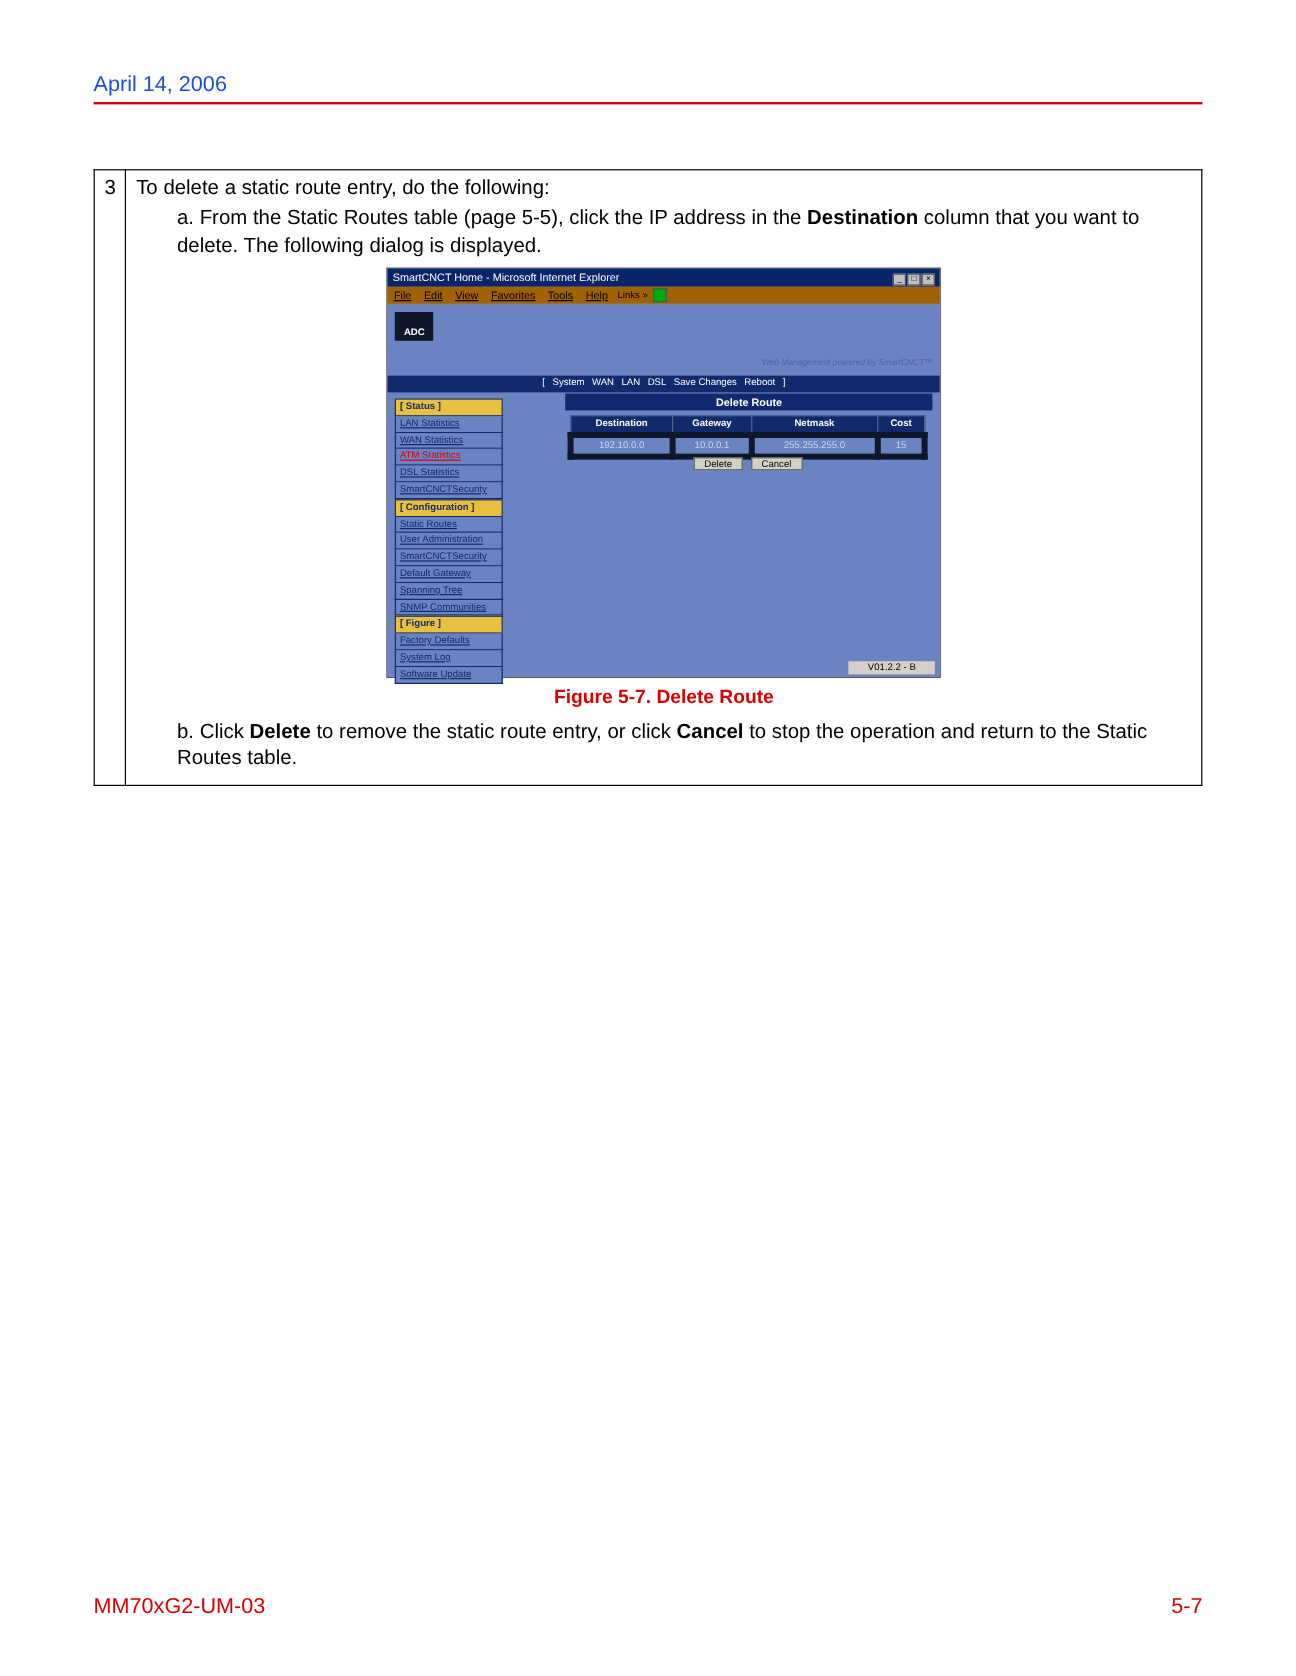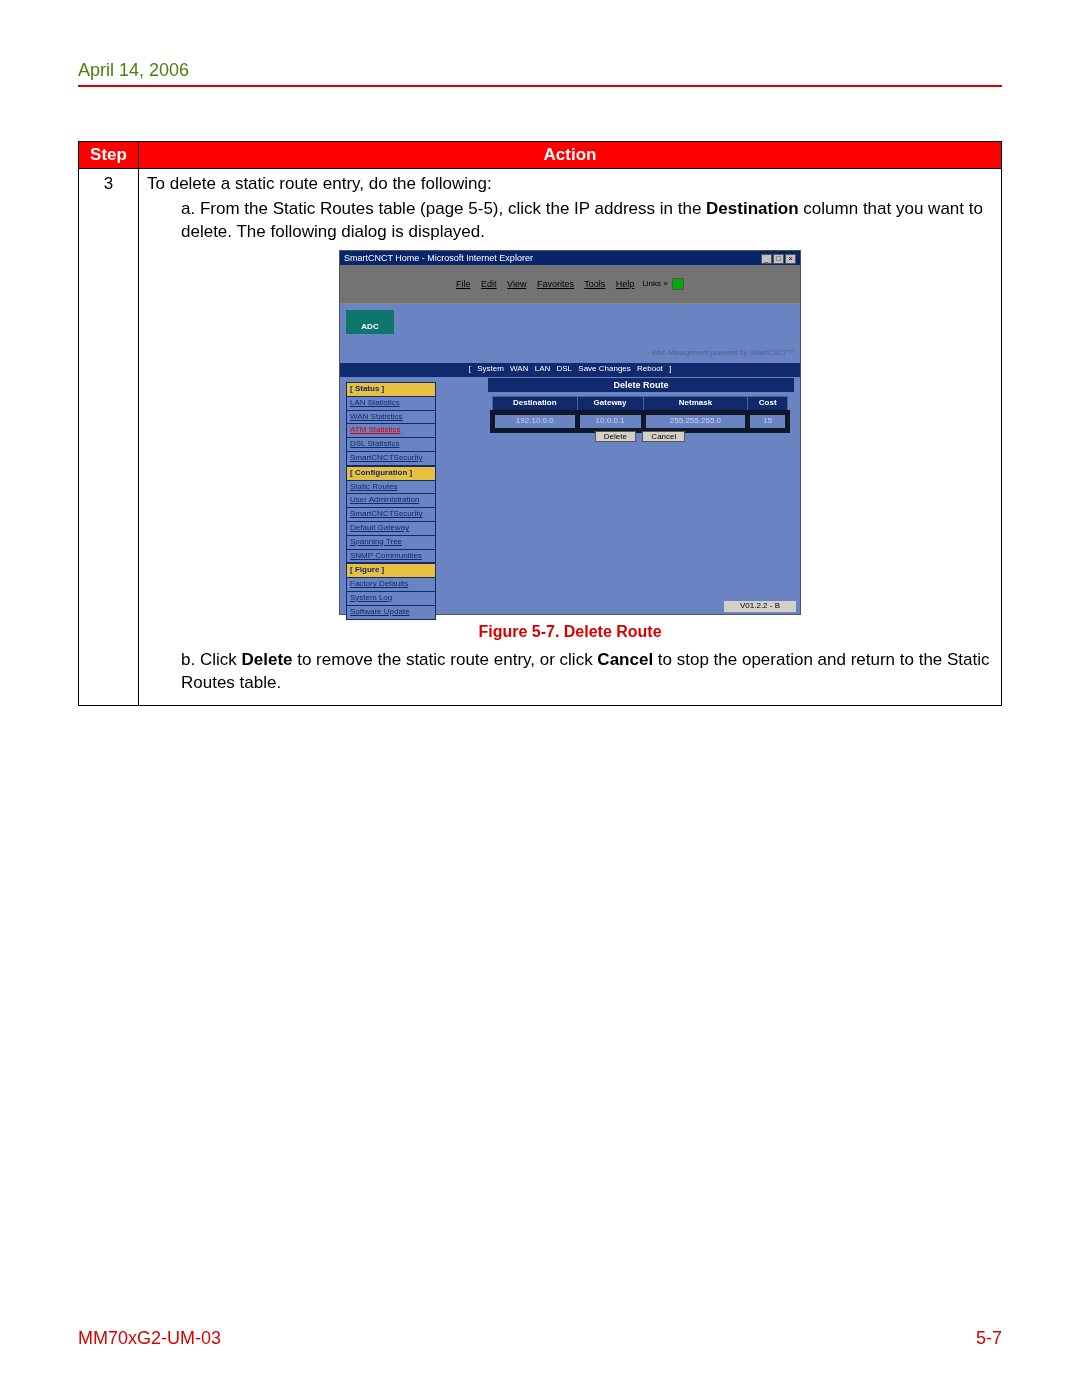--- a/index.html
+++ b/index.html
@@ -14,21 +14,21 @@
   .page {
     position: absolute;
     left: 78px;
     top: 60px;
     width: 924px;
   }
   .hdr {
     display: flex;
     justify-content: space-between;
     font-size: 18px;
-    color: #4d7c0f;
+    color: #1d4ed8;
     padding-bottom: 4px;
     border-bottom: 2px solid #d80000;
   }
   .tbl {
     margin-top: 54px;
     width: 100%;
     border-collapse: collapse;
     border: 1px solid #000;
     font-size: 17px;
   }
@@ -74,38 +74,38 @@
   }
   .ie-title .btns span {
     display: inline-block;
     width: 11px; height: 10px;
     background: #c0c0c0;
     border: 1px solid #555;
     margin-left: 1px;
     font-size: 7px; line-height: 8px; text-align: center; color:#000;
   }
   .ie-menu {
-    background: #737373;
-    padding: 13px 5px;
-    display: flex; justify-content: center; align-items:center;
+    background: #a16207;
+    padding: 1px 5px;
+    display: flex; justify-content: flex-start; align-items:center;
     border-bottom: 1px solid #888;
   }
   .ie-menu .items span { margin-right: 8px; text-decoration: underline; color:#000; }
   .ie-menu .right { font-size:8px; }
   .ie-menu .right .go { display:inline-block; width:12px;height:12px; background:#0a0; border:1px solid #555; vertical-align:middle; margin-left:2px;}
   .ie-body {
     background: #6a83c2;
     min-height: 310px;
     position: relative;
     padding-bottom: 14px;
   }
   .ie-body .logo {
     position: absolute; left: 6px; top: 6px;
-    width: 48px; height: 24px;
-    background: #0f766e;
+    width: 32px; height: 24px;
+    background: #0f172a;
     color:#fff; font-weight:bold; font-size:8px;
     display:flex; align-items:flex-end; justify-content:center;
     padding-bottom:1px;
   }
   .ie-body .top-right {
     position:absolute; right:6px; top:44px;
     font-size:7px; color:#4f628f; font-style:italic;
   }
   .ie-navbar {
     position:absolute; top:59px; left:0; right:0;
@@ -175,24 +175,20 @@
 </head>
 <body>
 
 <div class="page">
   <div class="hdr">
     <span>April 14, 2006</span>
   </div>
 
   <table class="tbl">
     <tbody>
-        <tr>
-      <th class="step-col">Step</th>
-      <th>Action</th>
-    </tr>
     <tr>
       <td class="step-num">3</td>
       <td>
         <div>To delete a static route entry, do the following:</div>
         <div class="ol-sub">
           <div class="li">
             <div>
               <span class="lbl">a. </span><span>From the Static Routes table (page 5-5), click the IP address in the </span><b>Destination</b><span> column that you want to delete. The following dialog is displayed.</span>
             </div>
           </div>

